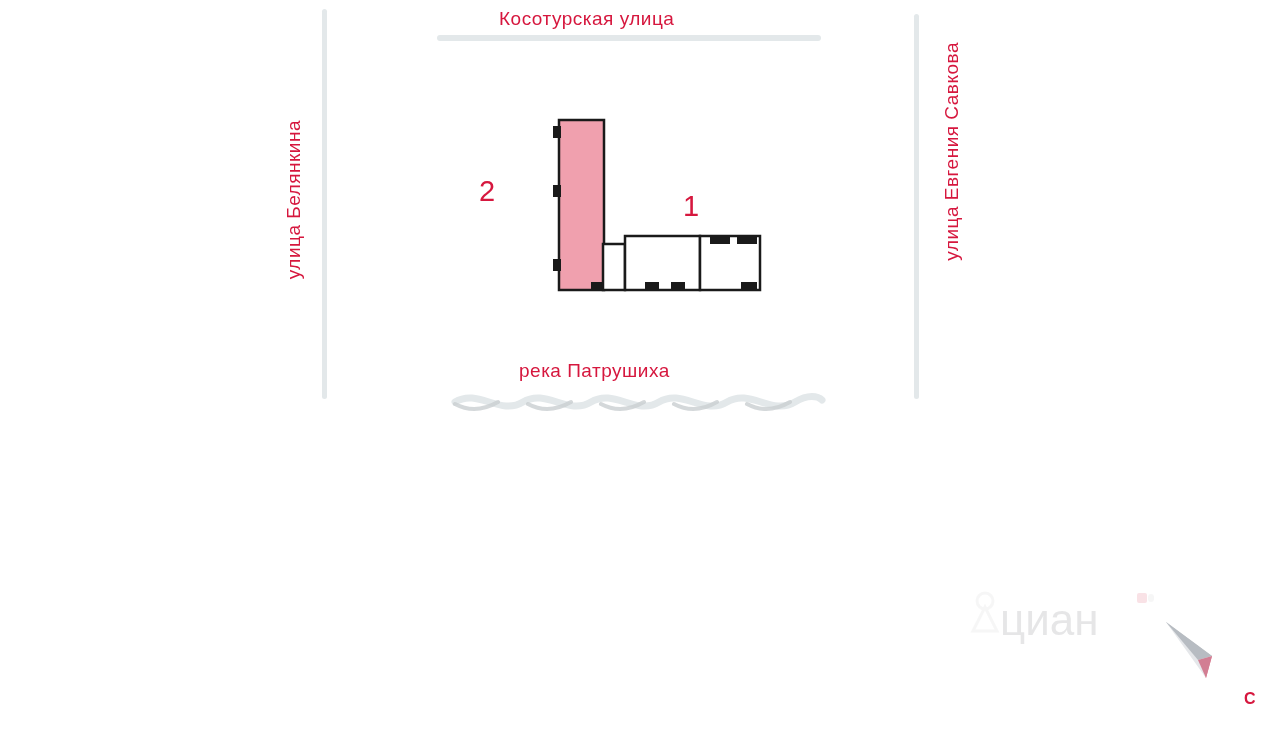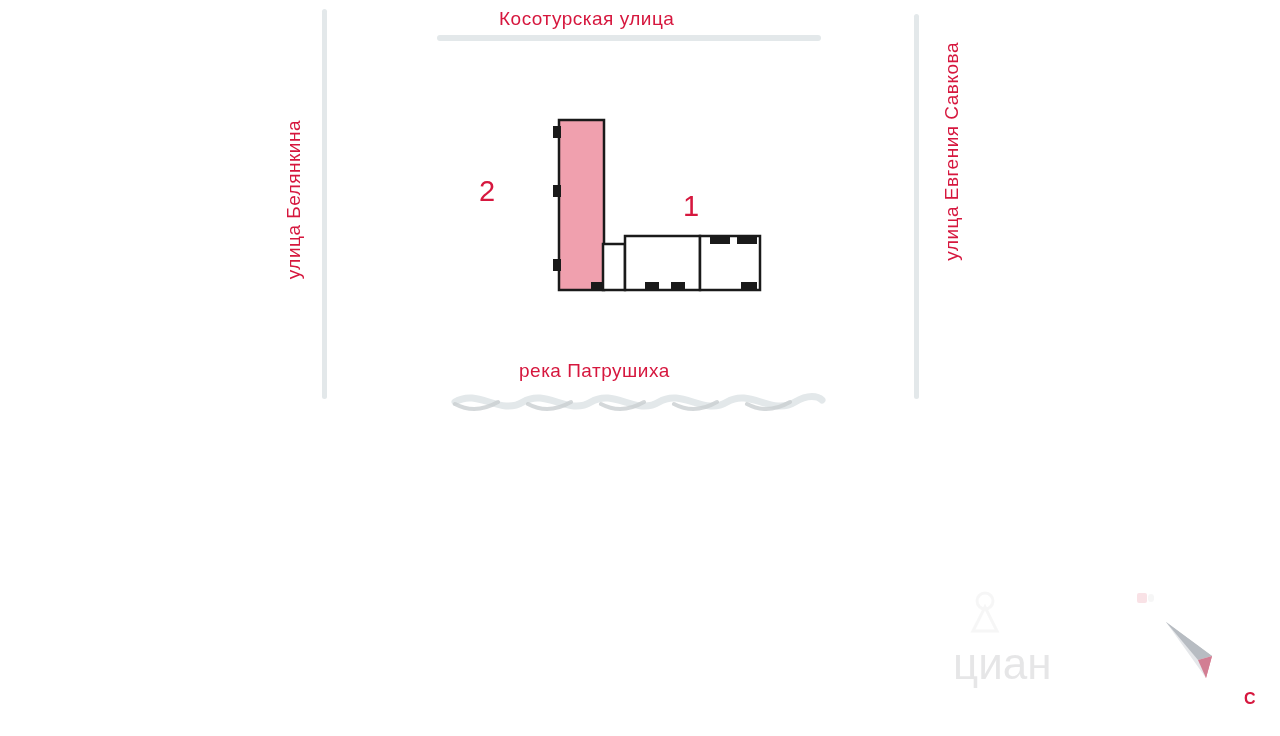--- a/index.html
+++ b/index.html
@@ -111,27 +111,26 @@
   #watermark {
     position: absolute;
     left: 955px;
     top: 585px;
     width: 210px;
     height: 60px;
     opacity: 0.12;
   }
   #watermark-text {
     position: absolute;
-    left: 953px;
+    left: 1000px;
     top: 595px;
     font-size: 44px;
     color: #b9babd;
     opacity: 0.35;
     font-family: "Liberation Sans", sans-serif;
-    margin-top: 44px;
   }
 </style>
 </head>
 <body>
 
 <div id="site-plan">
 
   <div class="street-bar" id="street-top-bar"></div>
   <div class="street-bar" id="street-left-bar"></div>
   <div class="street-bar" id="street-right-bar"></div>

